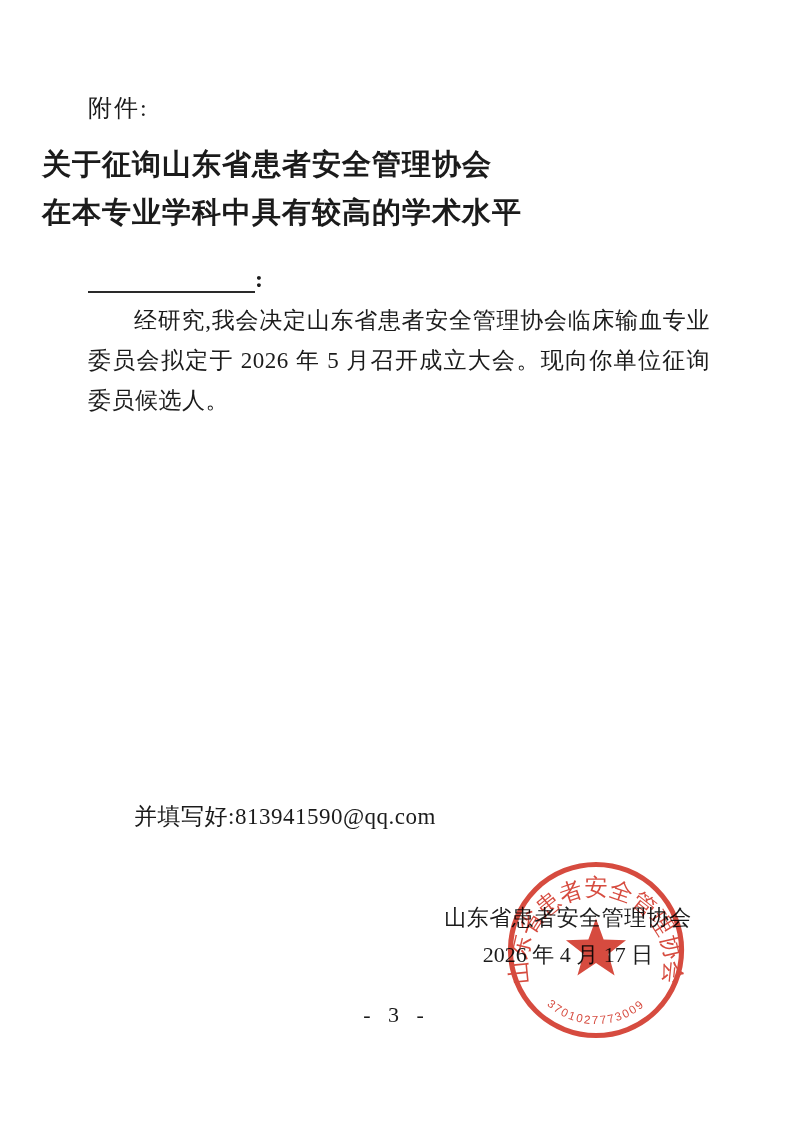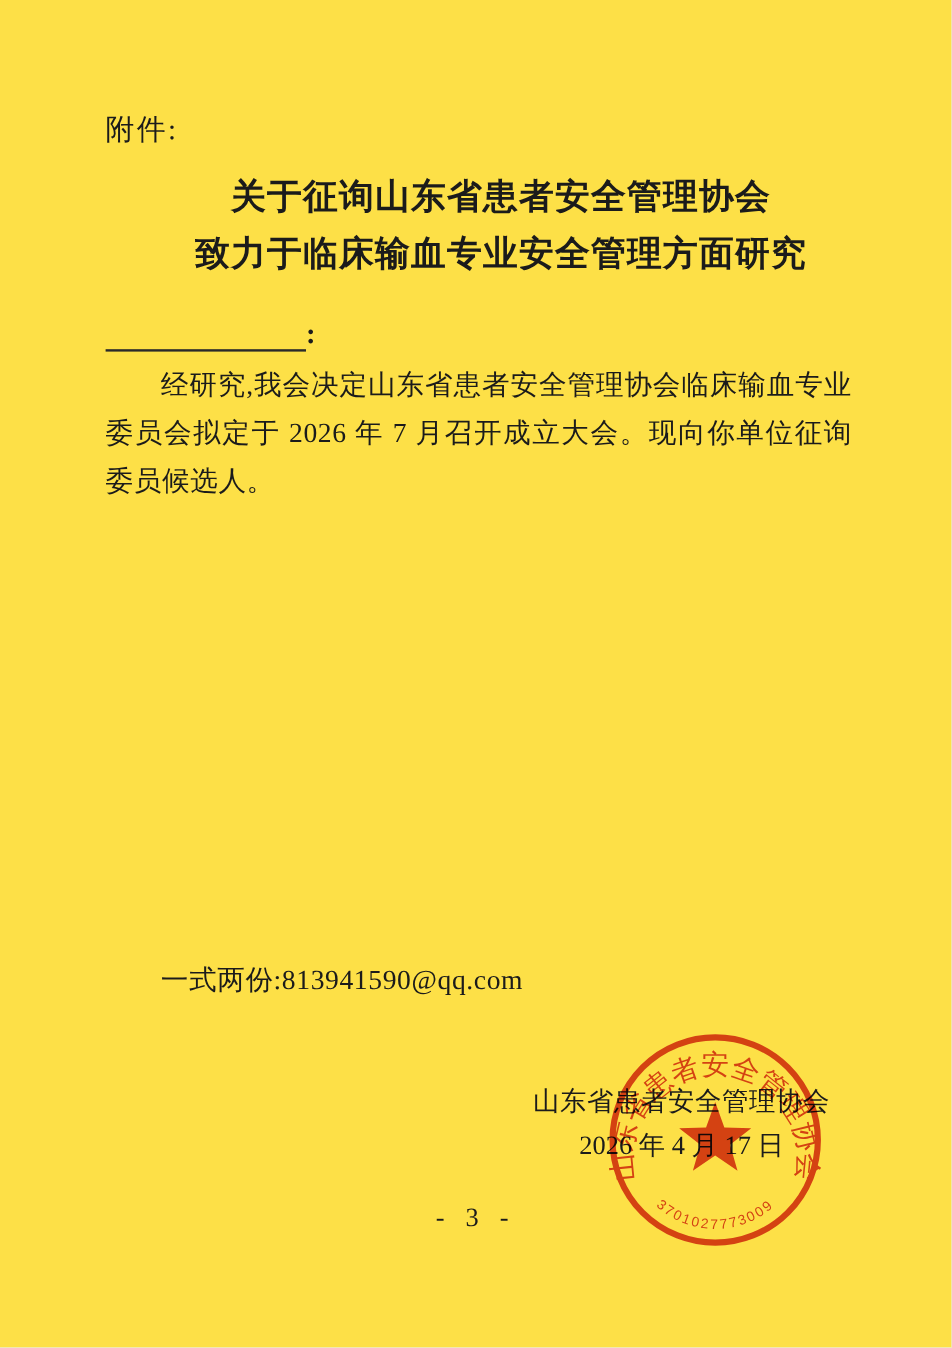--- a/index.html
+++ b/index.html
@@ -2,38 +2,37 @@
 <html><head>
 <meta charset="utf-8">
 <style>
   * { margin: 0; padding: 0; box-sizing: border-box; }
   html, body { background: #e8e8e8; }
   .page {
     position: relative;
     width: 793px;
     height: 1123px;
     margin: 0 auto;
-    background: #fde047;
+    background: #ffffff;
     overflow: hidden;
     font-family: "Liberation Serif", "DejaVu Serif", serif;
     color: #1b1b1b;
   }
   .attachment {
     position: absolute;
     left: 88px;
     top: 92px;
     font-size: 24px;
     letter-spacing: 2px;
   }
   .title {
     position: absolute;
     left: 0;
     top: 140px;
     width: 100%;
-    text-align: center;
     font-family: "Liberation Sans", "DejaVu Sans", sans-serif;
     font-weight: bold;
     font-size: 29px;
     line-height: 48px;
     letter-spacing: 1px;
     padding-left: 42px;
   }
   .salutation {
     position: absolute;
     left: 88px;
@@ -114,33 +113,33 @@
 </style>
 </head>
 <body>
 
 <div class="page">
 
   <div class="attachment">附件:</div>
 
   <div class="title">
     <div>关于征询山东省患者安全管理协会</div>
-    <div>致力于临床输血专业安全管理方面研究</div>
+    <div>在本专业学科中具有较高的学术水平</div>
   </div>
 
   <div class="salutation">
     <span class="blank-line"></span><span>:</span>
   </div>
 
-  <div class="body-para para-1">经研究,我会决定山东省患者安全管理协会临床输血专业委员会拟定于 2026 年 7 月召开成立大会。现向你单位征询委员候选人。</div>
+  <div class="body-para para-1">经研究,我会决定山东省患者安全管理协会临床输血专业委员会拟定于 2026 年 5 月召开成立大会。现向你单位征询委员候选人。</div>
 
 
 
   <div class="info-line email-line">
-    <span>一式两份:</span><span>813941590@qq.com</span>
+    <span>并填写好:</span><span>813941590@qq.com</span>
   </div>
 
   <div class="signature">
     <div class="sig-org">山东省患者安全管理协会</div>
     <div class="sig-date">2026 年 4 月 17 日</div>
   </div>
 
   <svg class="seal" viewBox="0 0 200 200" xmlns="http://www.w3.org/2000/svg">
     <circle cx="100" cy="100" r="92" fill="none" stroke-width="5.5" stroke="#cf2b1d"></circle>
     <polygon points="100,66 108.2,88.7 132.3,89.5 113.3,104.3 120,127.5 100,114 80,127.5 86.7,104.3 67.7,89.5 91.8,88.7" fill="#cf2b1d"></polygon>

